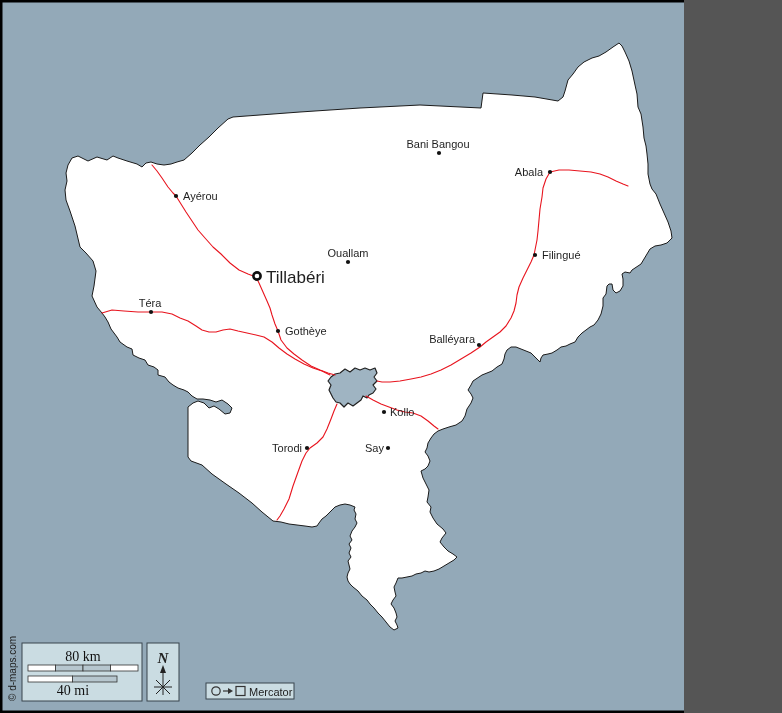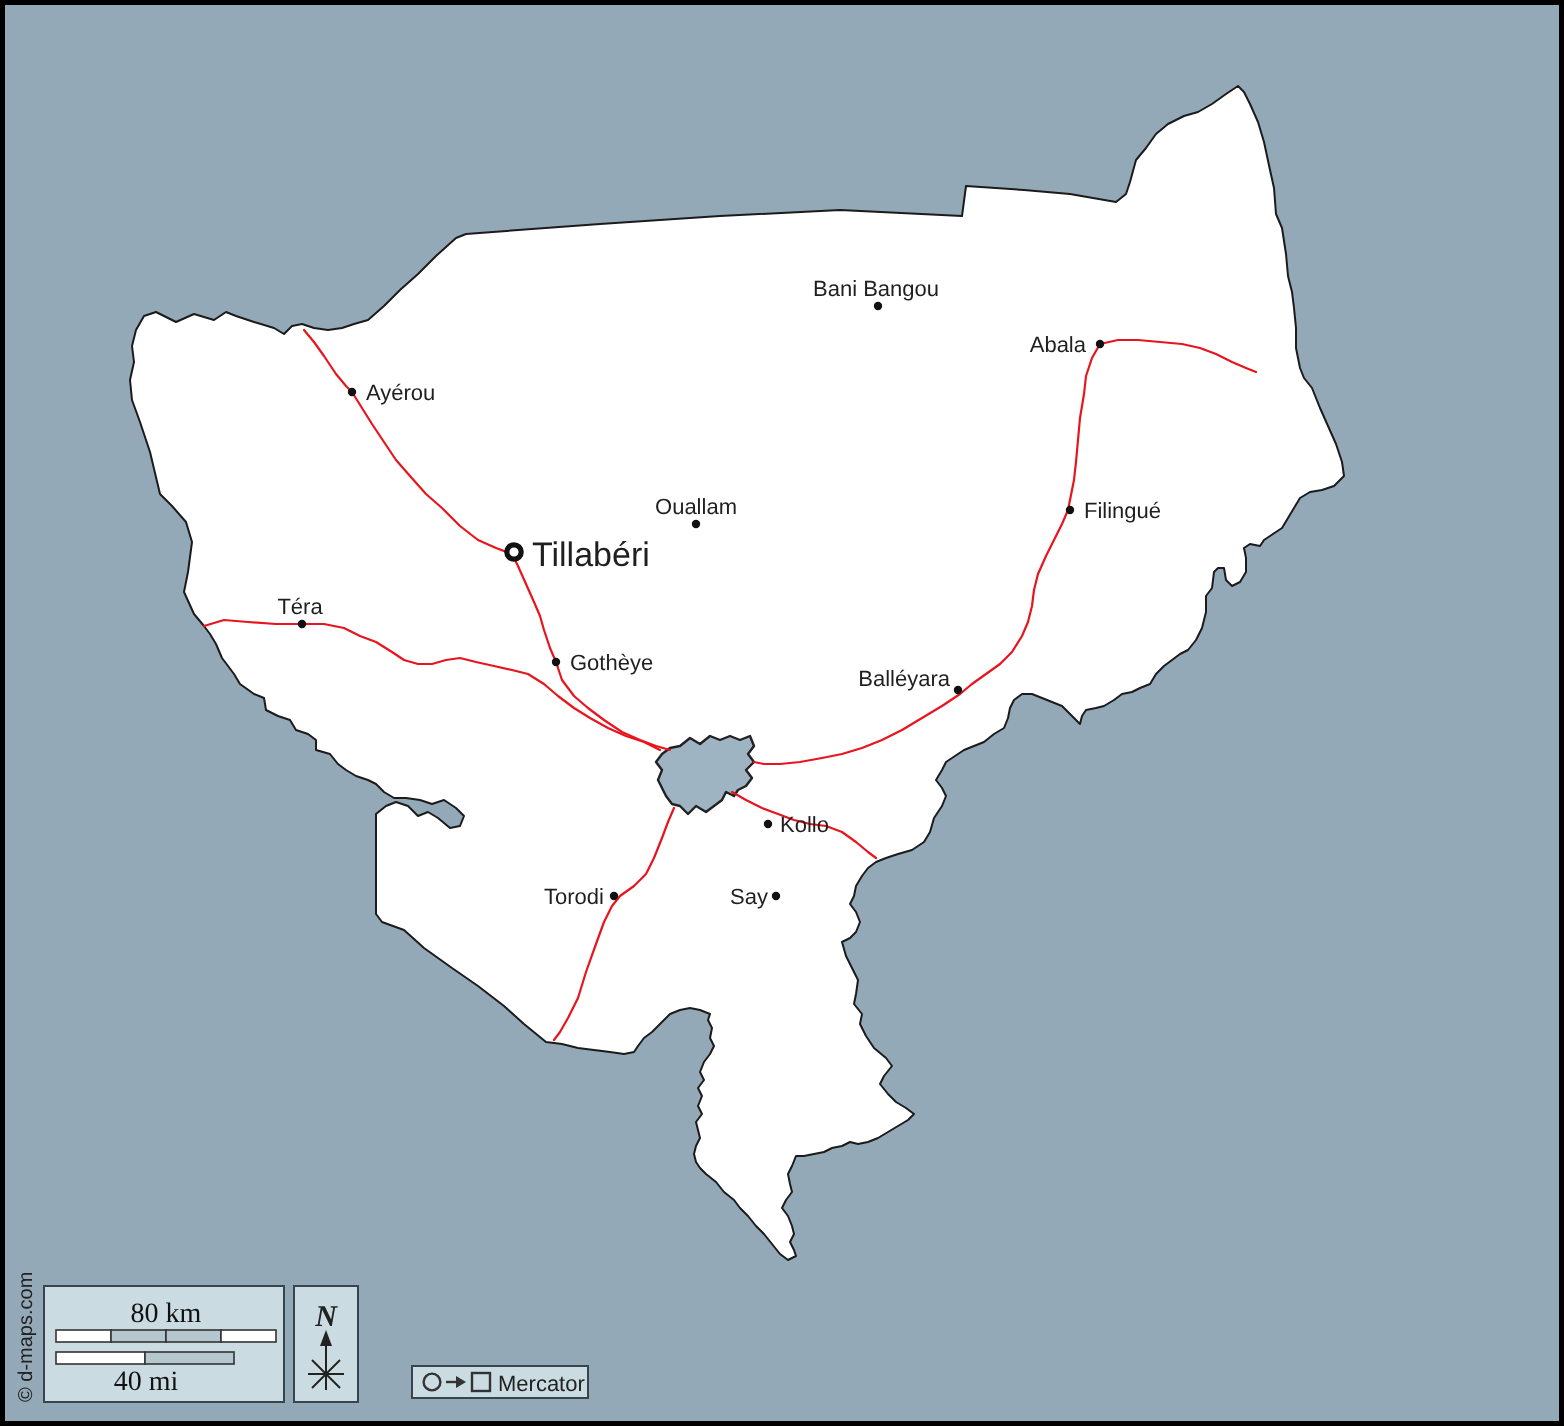--- a/index.html
+++ b/index.html
@@ -1,16 +1,16 @@
 <!DOCTYPE html>
 <html style="--sea: #93a9b8; --land: #ffffff; --border: #1b1b1b; --road: #e8141e; --enclave_fill: #9fb4c2; --panel_fill: #cadce2; --panel_stroke: #39454d; --text: #1f1f1f;"><head>
 <meta charset="utf-8">
 <style>
   html,body{margin:0;padding:0;background:#555;}
-  #stage{position:relative;width:782px;height:713px;overflow:hidden;}
+  #stage{position:relative;width:684px;height:713px;overflow:hidden;}
   svg{display:block;}
   .sea{fill:var(--sea,#93a9b8);}
   .frame{fill:none;stroke:#000;stroke-width:3;}
   .region{fill:var(--land,#ffffff);stroke:var(--border,#1b1b1b);stroke-width:1;stroke-linejoin:round;}
   .enclave{fill:var(--enclave_fill,#9fb4c2);stroke:#222;stroke-width:1.2;stroke-linejoin:round;}
   .road{fill:none;stroke:var(--road,#e8141e);stroke-width:1.1;stroke-linecap:round;stroke-linejoin:round;}
   .city-dot{fill:#111;}
   .capital-marker{fill:#fff;stroke:#111;stroke-width:2.6;}
   .city-label{font-family:"Liberation Sans",sans-serif;font-size:11px;fill:var(--text,#1f1f1f);}
   .city-label.capital{font-size:17px;}

